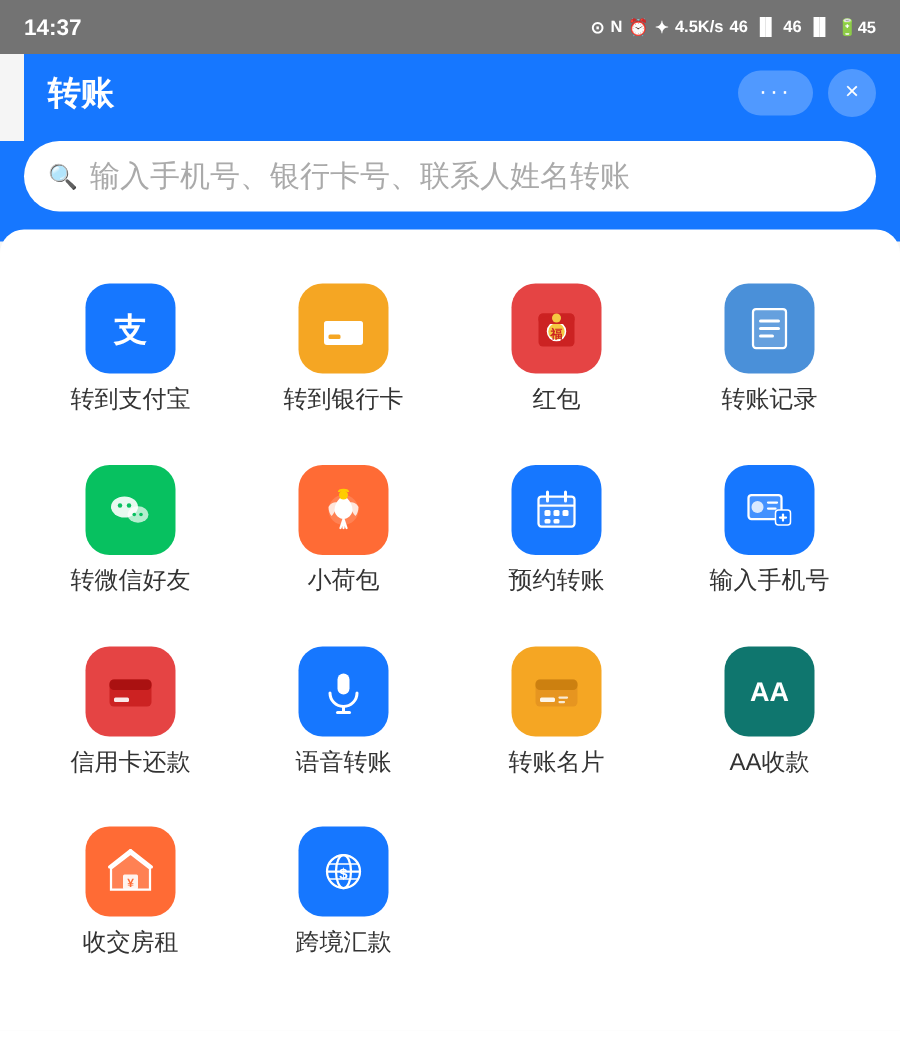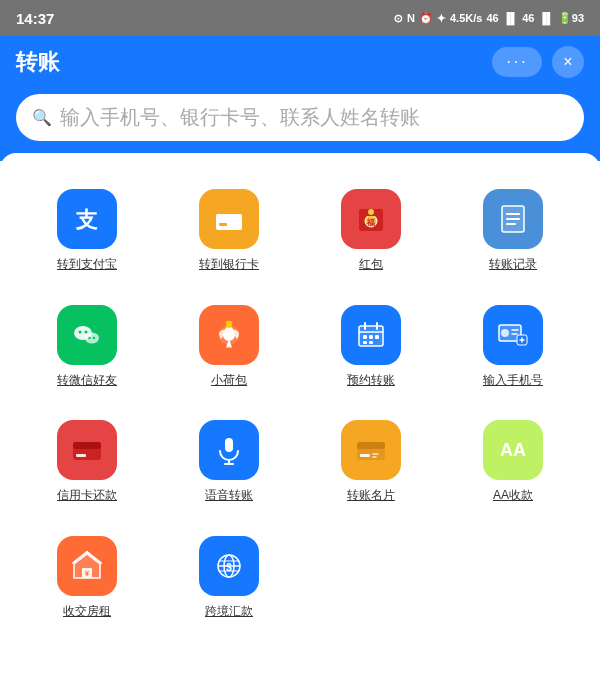--- a/index.html
+++ b/index.html
@@ -26,20 +26,21 @@
     .status-time { font-size: 15px; font-weight: bold; }
     .status-icons { display: flex; align-items: center; gap: 4px; font-size: 11px; }
 
     
     .header {
       background: #1677ff;
       padding: 10px 16px 16px 16px;
       display: flex;
       align-items: center;
       justify-content: space-between;
+      margin-left: 16px;
     }
     .header-title {
       color: white;
       font-size: 22px;
       font-weight: bold;
     }
     .header-actions { display: flex; align-items: center; gap: 10px; }
     .header-btn-more {
       background: rgba(255,255,255,0.25);
       border: none;
@@ -113,41 +114,40 @@
       height: 60px;
       border-radius: 16px;
       display: flex;
       align-items: center;
       justify-content: center;
       margin-bottom: 8px;
       font-size: 30px;
     }
 
     .icon-label {
-      font-size: 12px;
+      font-size: 16px;
       color: #333;
       text-align: left;
       line-height: 1.3;
-      text-decoration: underline;
     }
 
     
     .icon-alipay { background: #1677ff; }
     .icon-bank { background: #f5a623; }
     .icon-redpacket { background: #e54444; }
     .icon-record { background: #4a90d9; }
     .icon-wechat { background: #07c160; }
     .icon-lotus { background: #ff6b35; }
     .icon-schedule { background: #1677ff; }
     .icon-multi { background: #1677ff; }
     .icon-card-receive { background: #1677ff; }
     .icon-credit { background: #e54444; }
     .icon-transfer-card { background: #f5a623; }
     .icon-voice { background: #1677ff; }
-    .icon-aa { background: #bef264; }
+    .icon-aa { background: #0f766e; }
     .icon-rent { background: #ff6b35; }
     .icon-overseas { background: #1677ff; }
 
     
     .icon-wrapper svg { width: 36px; height: 36px; }
 
     
     .bottom-bar {
       display: flex;
       justify-content: center;
@@ -169,21 +169,21 @@
   <div class="status-icons">
     <span>⊙</span>
     <span>N</span>
     <span>⏰</span>
     <span>✦</span>
     <span>4.5K/s</span>
     <span>46</span>
     <span>▐▌</span>
     <span>46</span>
     <span>▐▌</span>
-    <span>🔋93</span>
+    <span>🔋45</span>
   </div>
 </div>
 
 <div class="header">
   <span class="header-title">转账</span>
   <div class="header-actions">
     <button class="header-btn-more">···</button>
     <button class="header-btn-close">×</button>
   </div>
 </div>

